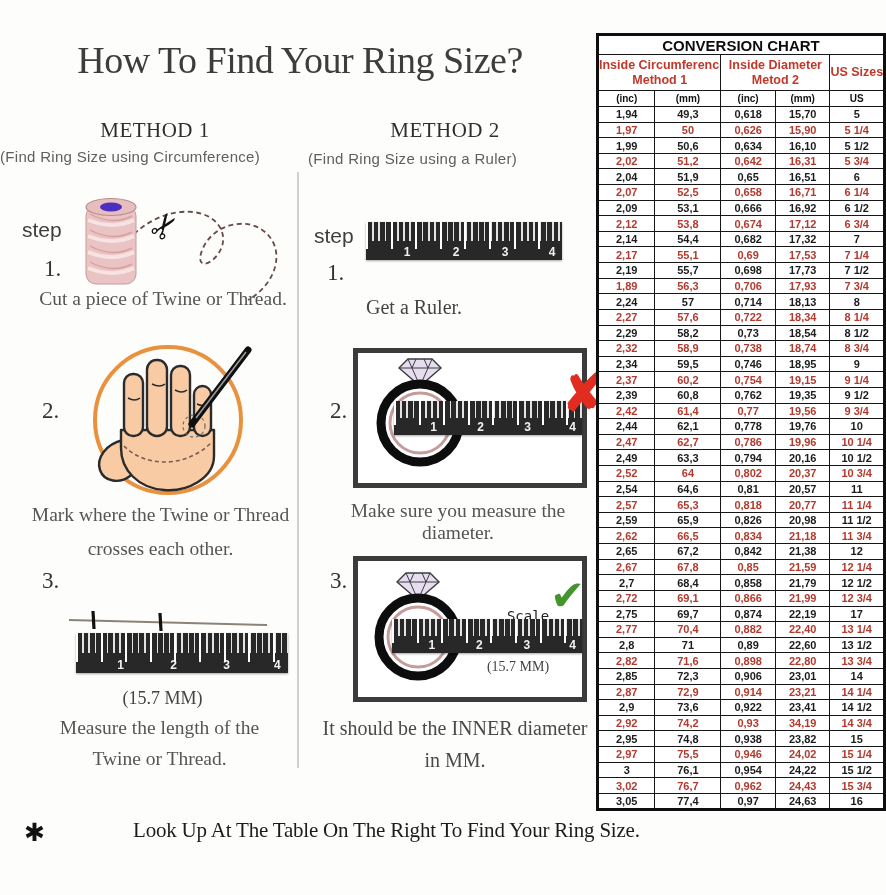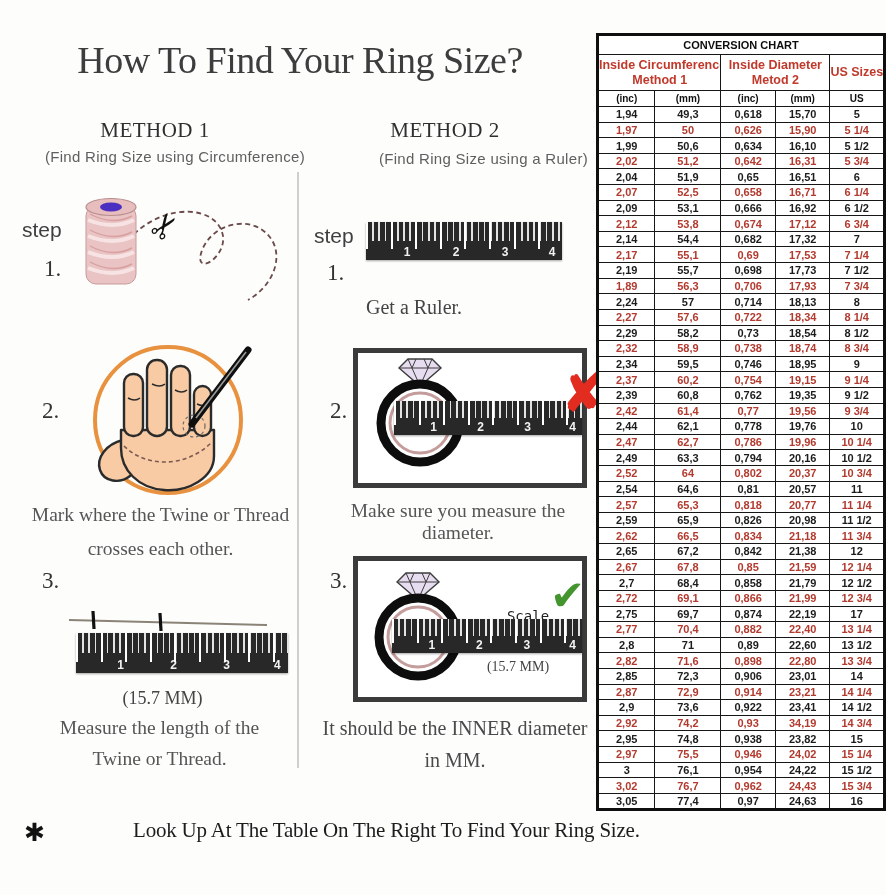--- a/index.html
+++ b/index.html
@@ -6,21 +6,21 @@
   body { background:#ffffff; font-family:"Liberation Sans", sans-serif; }
   #canvas { position:relative; width:886px; height:895px; background:#fdfdfc; overflow:hidden; }
 
   .abs { position:absolute; }
   .center { text-align:center; }
 
   .title { left:20px; top:38px; width:560px; text-align:center;
            font:400 38px "Liberation Serif", serif; color:#3d3d3d; letter-spacing:-0.5px; }
 
   .method-heading { font:400 21px "Liberation Serif", serif; color:#2f2f2f; letter-spacing:0.5px; text-align:center; }
-  .method-sub { font:400 15px "Liberation Sans", sans-serif; color:#5f5f5f; letter-spacing:0.3px; text-align:right; }
+  .method-sub { font:400 15px "Liberation Sans", sans-serif; color:#5f5f5f; letter-spacing:0.3px; text-align:left; }
 
   .divider { left:297px; top:172px; width:2px; height:596px; background:#cfcfcf; }
 
   .step-label { font:400 21px "Liberation Sans", sans-serif; color:#3f3f3f; }
   .step-num { font:400 23px "Liberation Serif", serif; color:#333; }
   .instr { font:400 19.5px "Liberation Serif", serif; color:#555; }
   .note { font:400 17px "Liberation Serif", serif; color:#444; }
 
   
   .ruler { position:absolute; background:#282828; box-shadow:0 1px 2px rgba(0,0,0,.35); overflow:hidden; }
@@ -44,21 +44,21 @@
   .footnote-ast { font-size:25px; color:#111; }
   .footnote-text { font:400 21px "Liberation Serif", serif; color:#1c1c1c; letter-spacing:-0.2px; }
 
   
   .chart-wrap { left:596px; top:33px; width:290px; height:778px; background:#fff; }
   table.chart { width:100%; height:100%; border-collapse:collapse; table-layout:fixed;
                 border:3px solid #0f0f0f; }
   table.chart th, table.chart td { border:1.6px solid #161616; padding:0; text-align:center;
                 font:700 11px "Liberation Sans", sans-serif; color:var(--row-black,#1c1c1c);
                 white-space:nowrap; overflow:hidden; }
-  tr.t-title th { font-size:11px; height:20px; color:#0d0d0d; }
+  tr.t-title th { font-size:15px; height:20px; color:#0d0d0d; }
   tr.t-red th { color:var(--header-red,#c0392b); font-size:12.5px; line-height:15px; height:36px; }
   tr.t-sub th { font-size:10px; height:16px; color:#111; }
   tbody td { height:15.45px; line-height:1; }
   tbody tr.row-red td { color:var(--row-red,#b23a2e); }
   td.c-right { text-align:right; padding-right:5px; }
 </style>
 </head>
 <body>
 
 <div id="canvas">
@@ -78,20 +78,21 @@
     <path d="M66 42 C100 10 150 14 155 44 C158 68 122 86 135 56 C148 28 190 22 205 50 C215 70 202 96 180 108" fill="none" stroke="#6b4a4a" stroke-width="1.8" stroke-dasharray="5 3.5"></path>
     <rect x="18" y="14" width="50" height="78" rx="10" fill="#eac4c4" stroke="#c79a9a" stroke-width="1"></rect>
     <path d="M20 28 q25 10 46 0 M20 44 q25 10 46 0 M20 60 q25 10 46 0 M20 76 q25 10 46 0" fill="none" stroke="#f7e3e3" stroke-width="4"></path>
     <path d="M22 22 q22 12 42 2 M22 38 q22 12 42 2 M22 54 q22 12 42 2 M22 70 q22 12 42 2" fill="none" stroke="#d89f9f" stroke-width="1.4"></path>
     <ellipse cx="43" cy="15" rx="25" ry="8.5" fill="#e8bdbd" stroke="#b88d8d" stroke-width="1.2"></ellipse>
     <ellipse cx="43" cy="15" rx="11" ry="4.5" fill="#4b2fc0"></ellipse>
   </svg>
   <span class="scissors" style="left:150px;top:206px;">✂</span>
 
   <div class="abs step-num" style="left:44px;top:256px;">1.</div>
+  <div class="abs instr center" style="left:18px;top:288px;width:290px;">Cut a piece of  Twine or Thread.</div>
 
   <div class="abs step-num" style="left:42px;top:398px;">2.</div>
 
   <svg class="abs" style="left:74px;top:330px;" width="192" height="168" viewBox="0 0 192 168">
     <circle cx="94" cy="90" r="73" fill="none" stroke="#e8923f" stroke-width="4"></circle>
     <g fill="#f8cba4" stroke="#2b2b2b" stroke-width="2.4" stroke-linejoin="round">
       <path d="M49 110 C32 114 22 128 26 140 C30 152 46 154 56 146 C62 140 60 122 49 110 Z"></path>
       <path d="M47 100 L140 100 L140 126 C140 148 114 162 90 160 C64 158 47 140 47 118 Z"></path>
       <rect x="50" y="44" width="19" height="62" rx="9"></rect>
       <rect x="73" y="30" width="20" height="76" rx="9.5"></rect>

